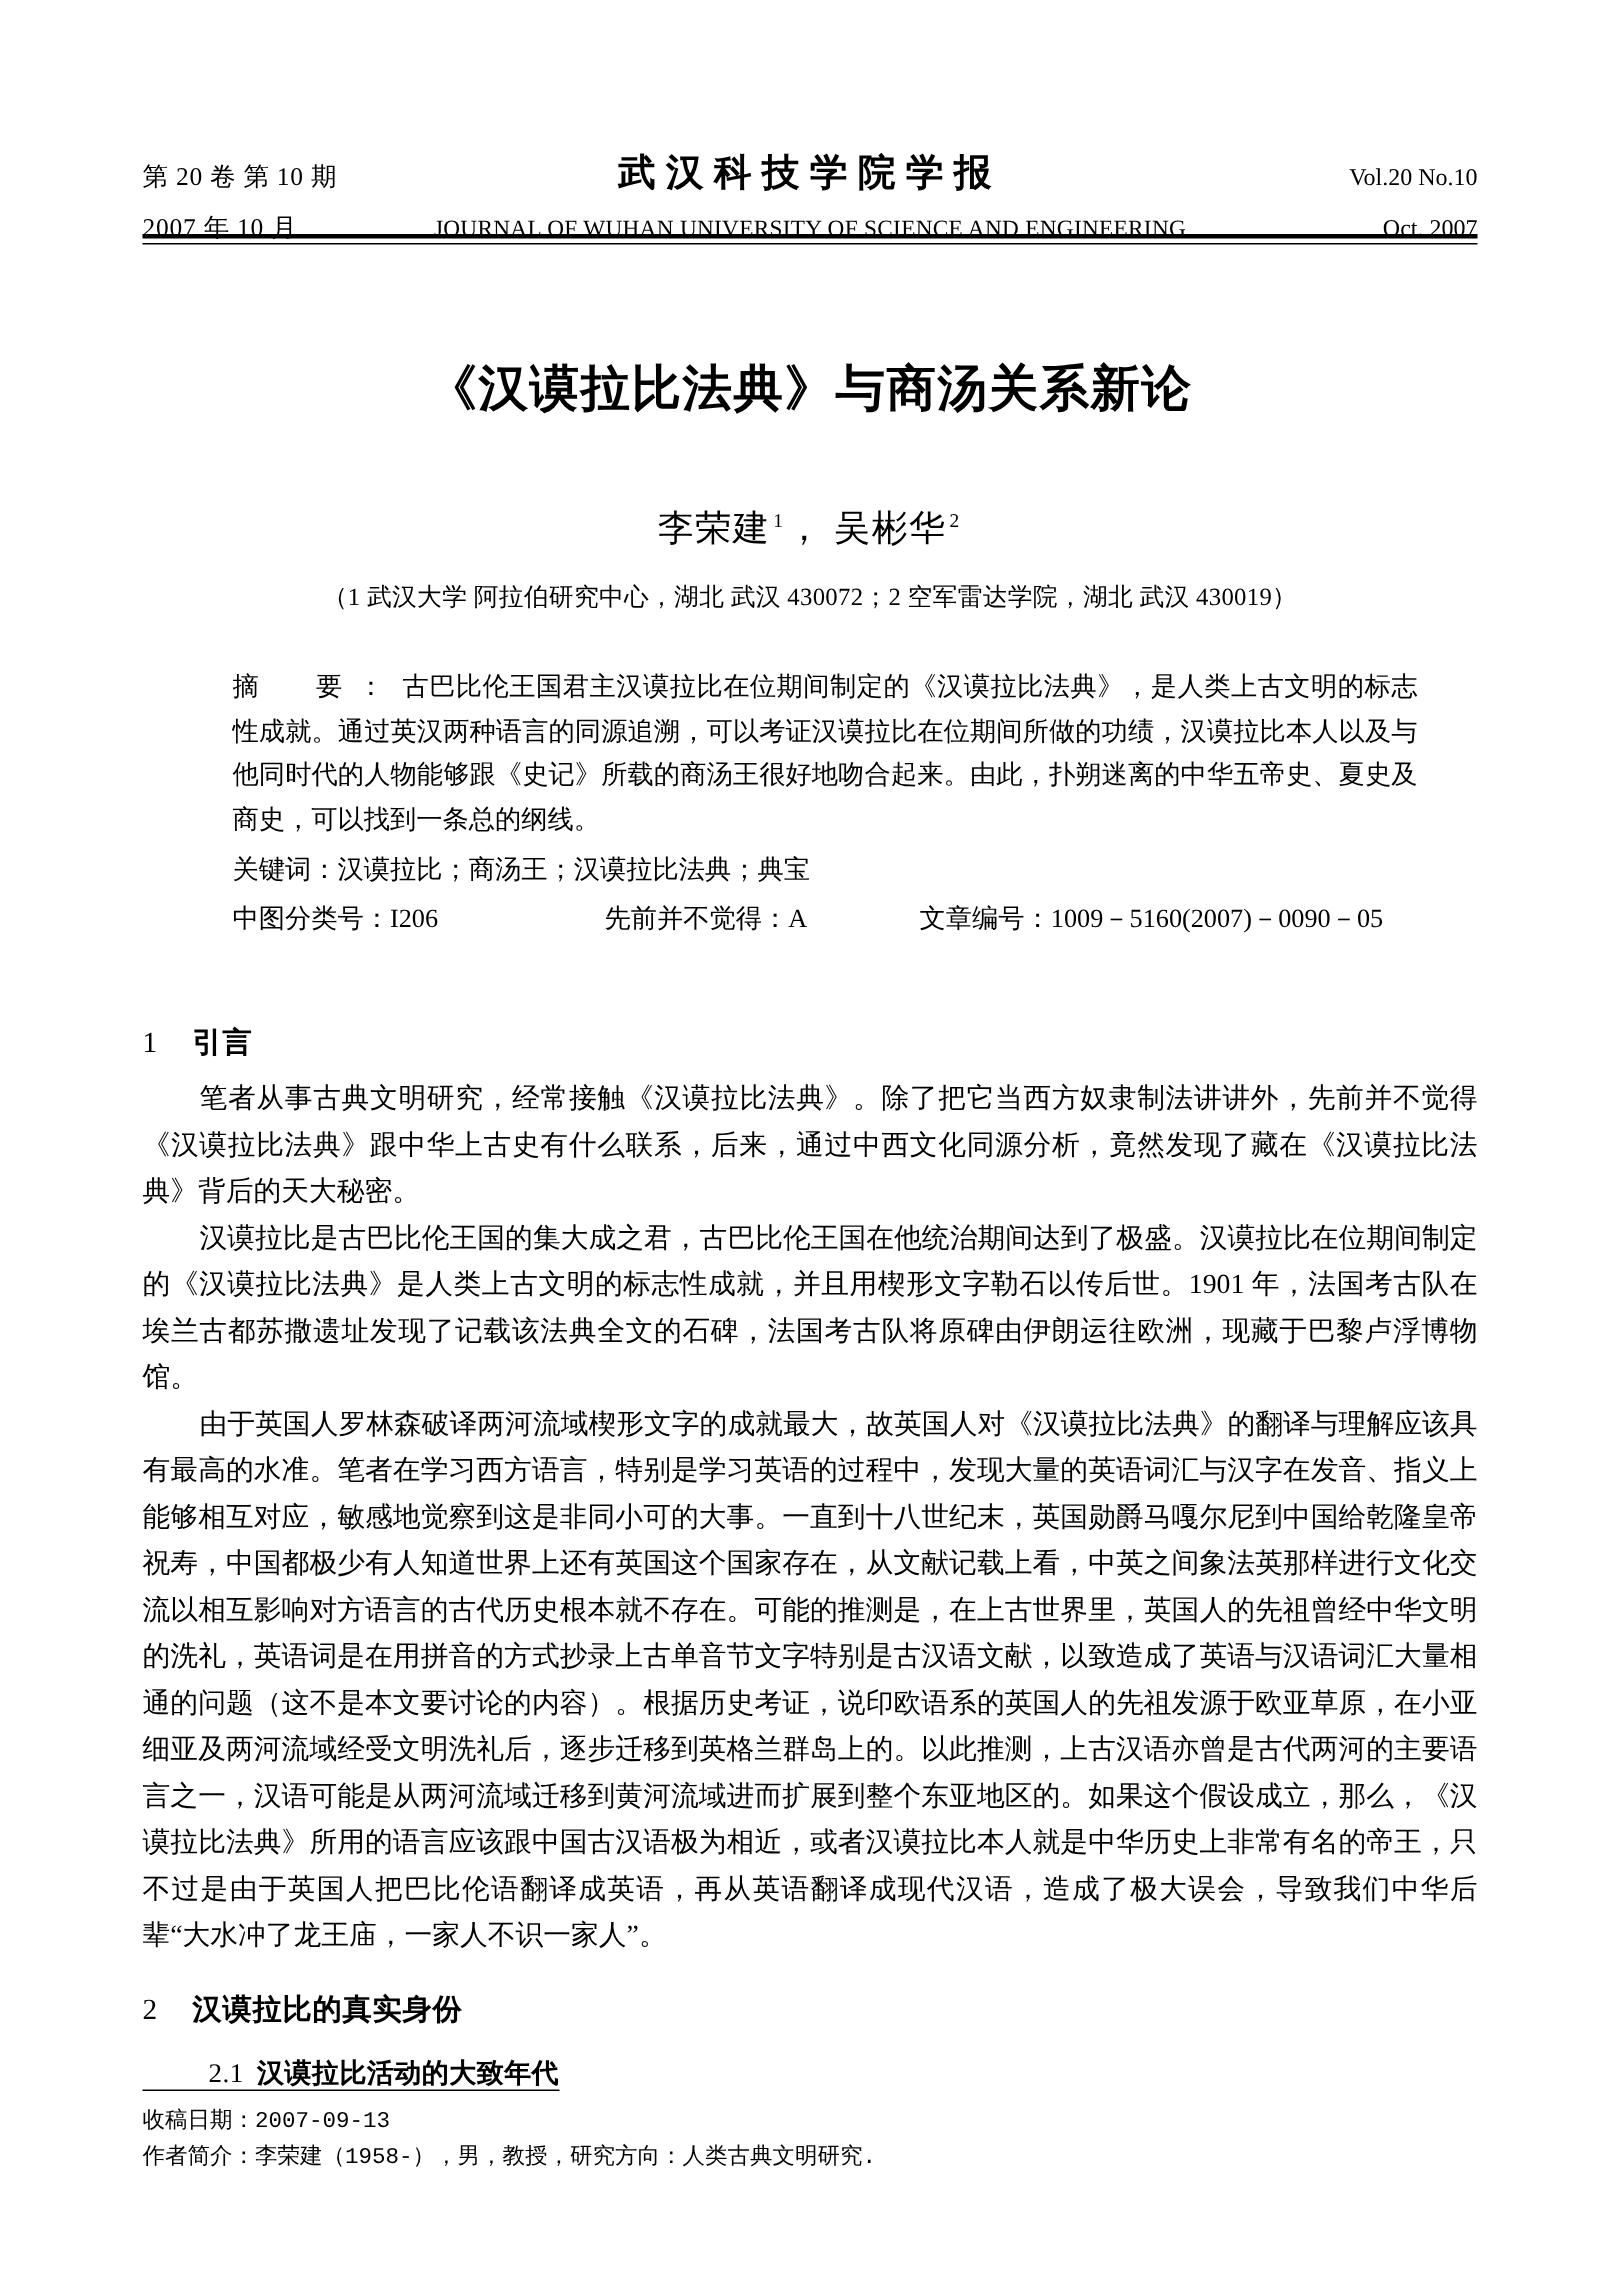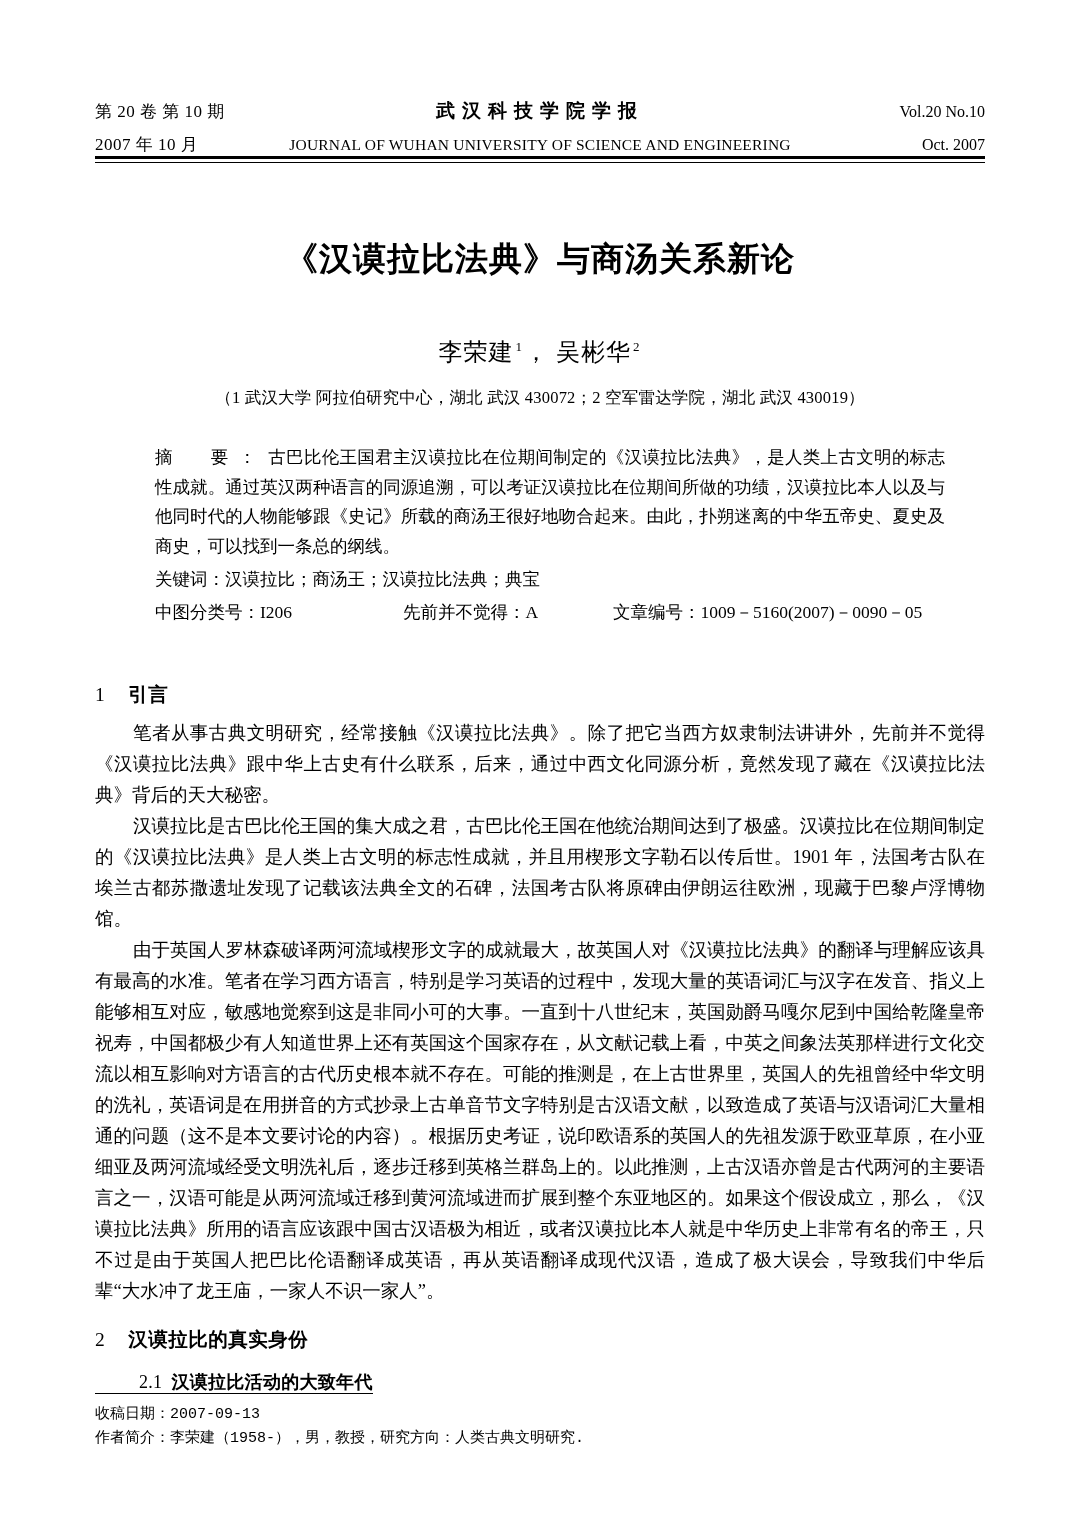--- a/index.html
+++ b/index.html
@@ -41,21 +41,21 @@
     flex: 0 0 auto;
     min-width: 165px;
   }
   .mh-center {
     flex: 1 1 auto;
     text-align: center;
     white-space: nowrap;
   }
   .mh-center.cn {
     font-family: Liberation Mono, monospace;
-    font-size: 19px;
+    font-size: 25px;
     font-weight: bold;
     letter-spacing: 7px;
   }
   .mh-center.en {
     font-family: "Liberation Serif", serif;
     font-size: 15.5px;
     letter-spacing: 0.2px;
   }
   .mh-right {
     font-family: "Liberation Serif", serif;

